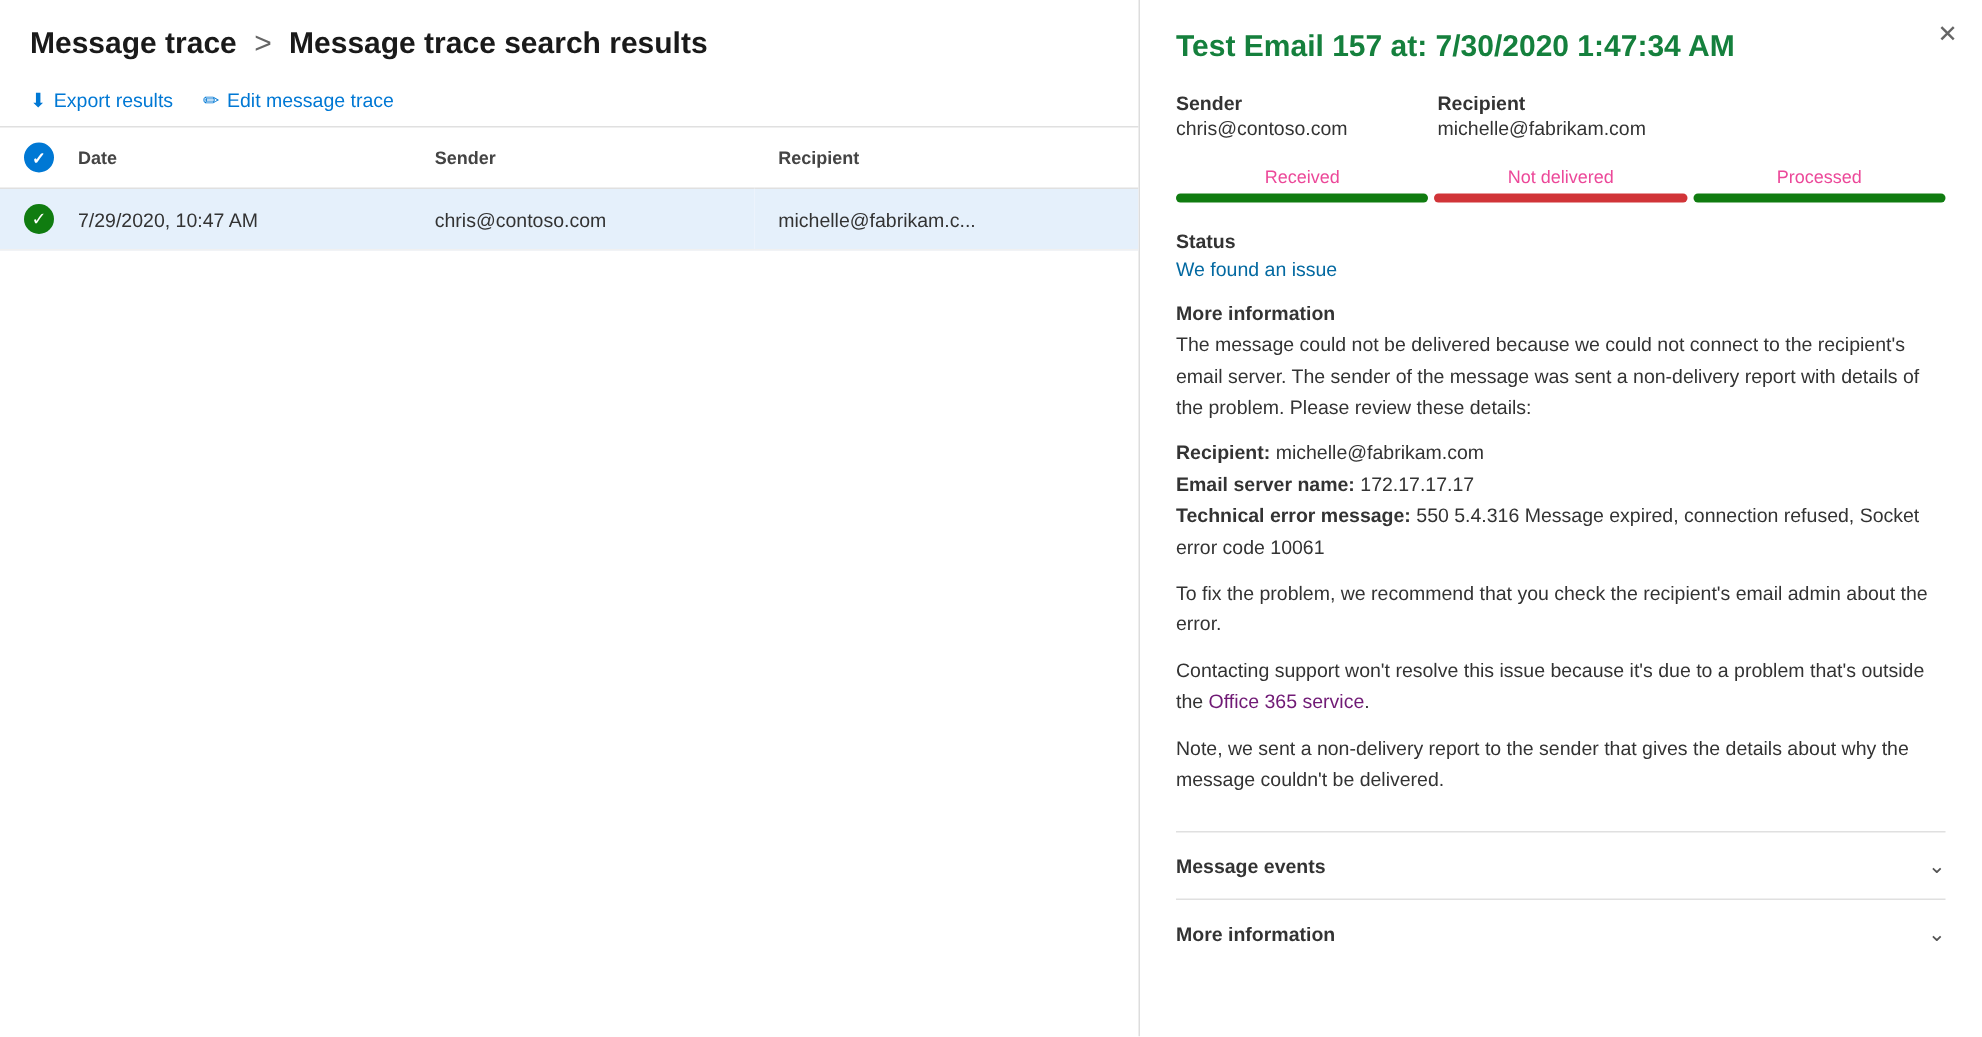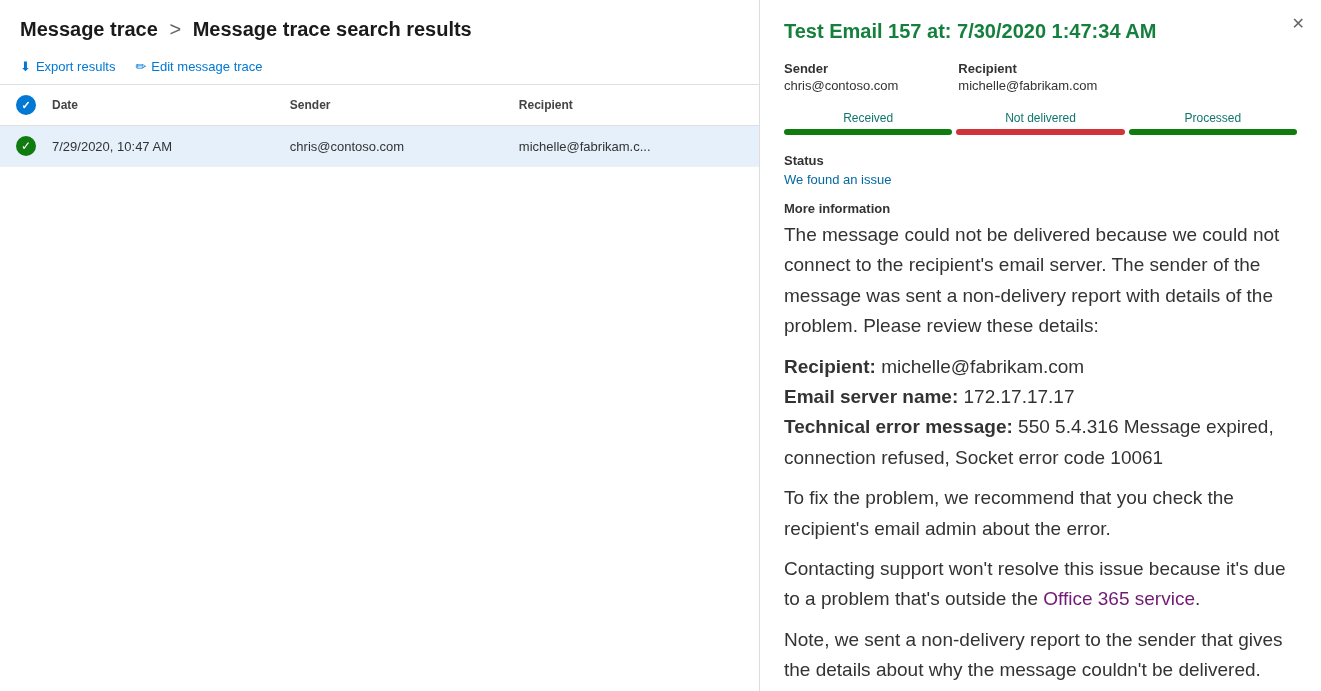--- a/index.html
+++ b/index.html
@@ -196,21 +196,21 @@
     .step {
       flex: 1;
       display: flex;
       flex-direction: column;
       align-items: center;
       gap: 4px;
     }
 
     .step-label {
       font-size: 12px;
-      color: #0f766e;
+      color: #ec4899;
       text-align: center;
     }
 
     .step-bar {
       width: 100%;
       height: 6px;
       border-radius: 3px;
     }
 
     .step-bar.green { background: #107c10; }
@@ -225,21 +225,21 @@
     }
 
     .status-value {
       color: #0369a1;
       font-size: 13px;
     }
 
     .more-info-section { margin-bottom: 14px; }
 
     .more-info-text {
-      font-size: 19px;
+      font-size: 13px;
       line-height: 1.6;
       color: #333;
       margin-bottom: 10px;
     }
 
     .more-info-text strong { font-weight: 700; }
 
     .collapsible-section {
       border-top: 1px solid #e0e0e0;
       padding: 14px 0;

